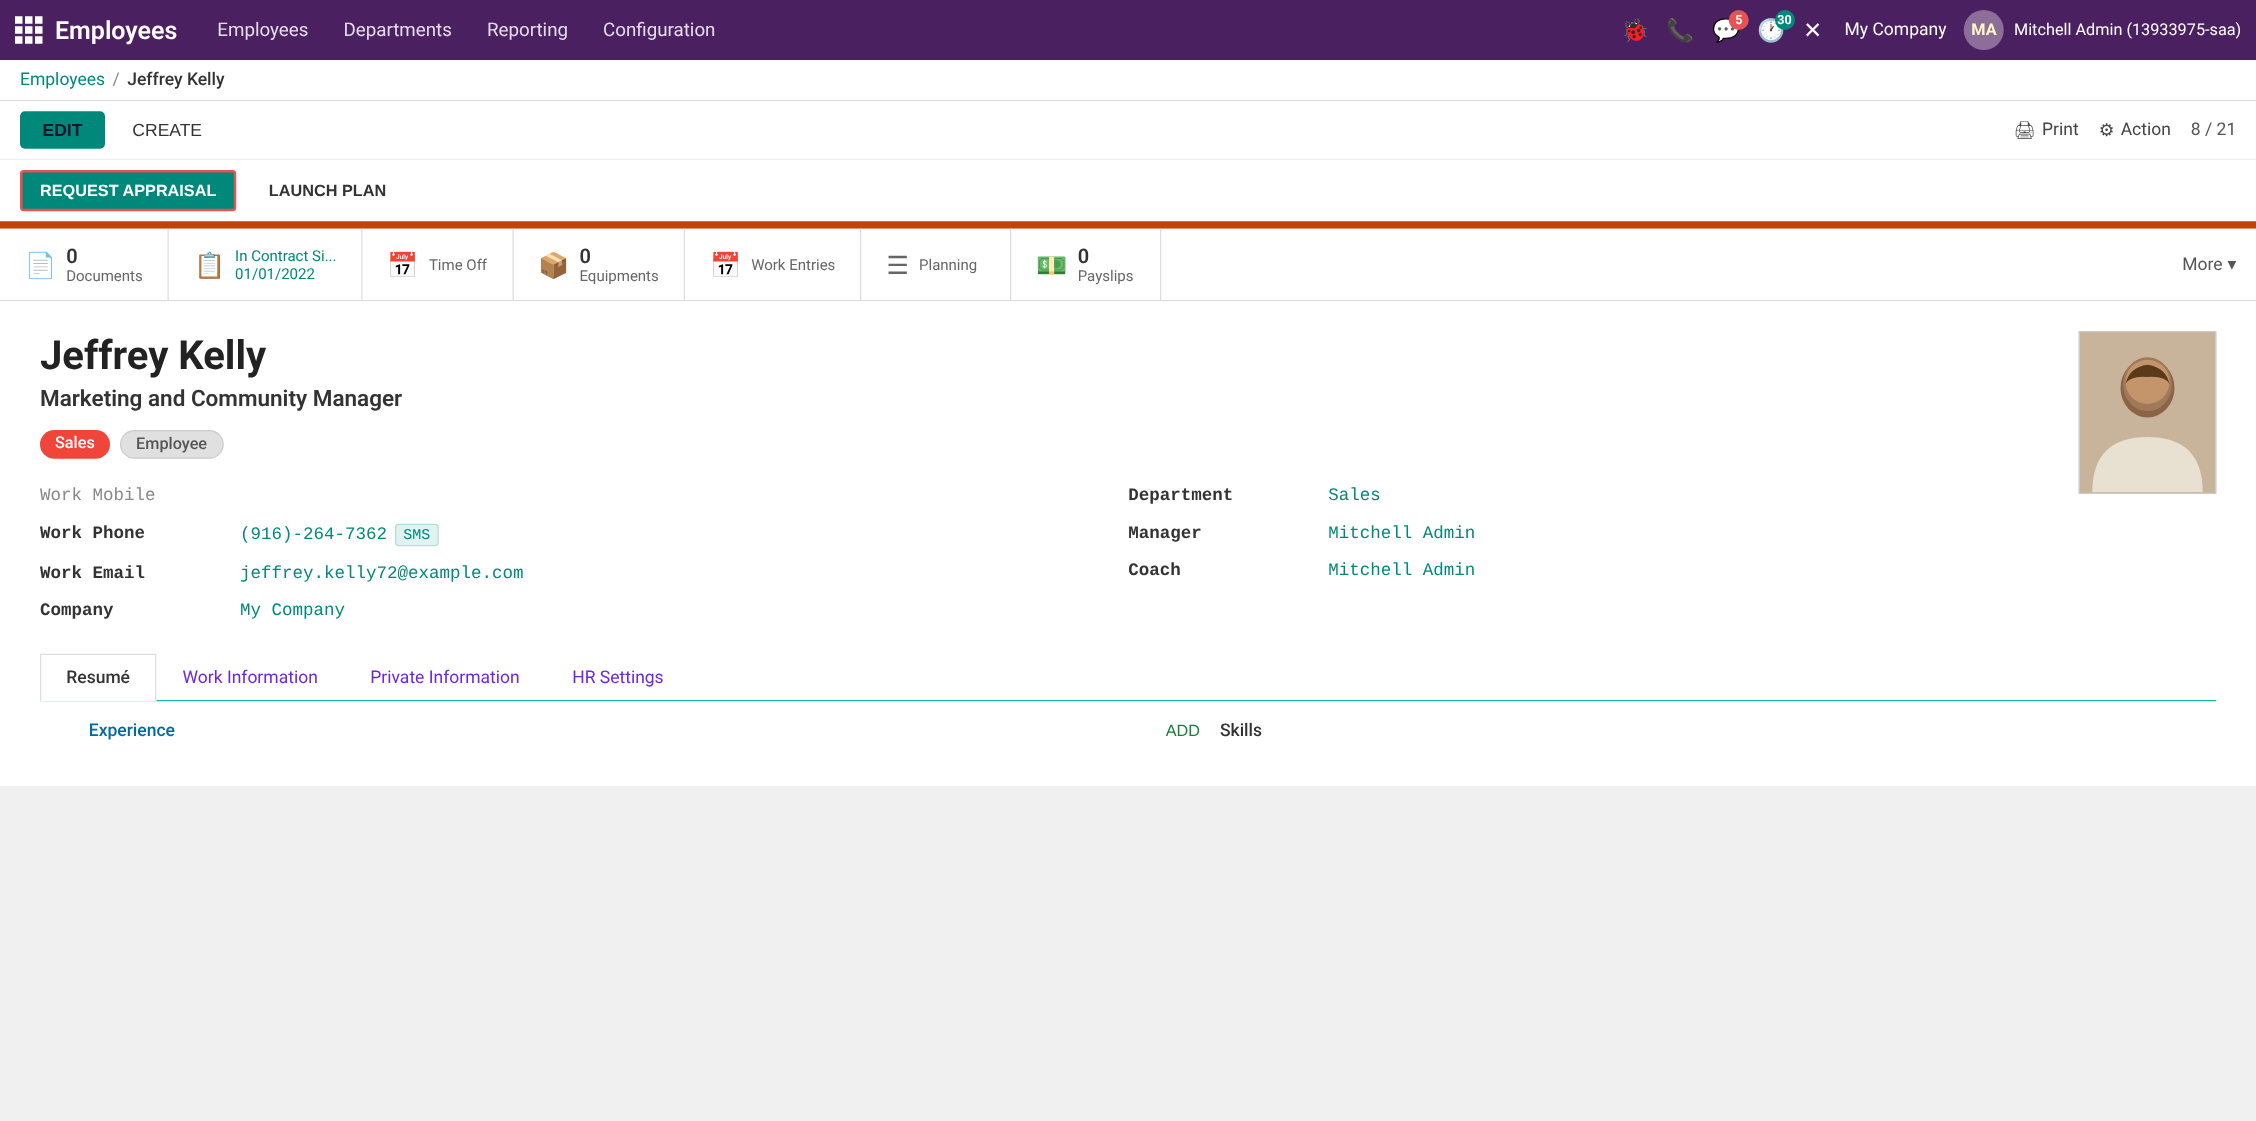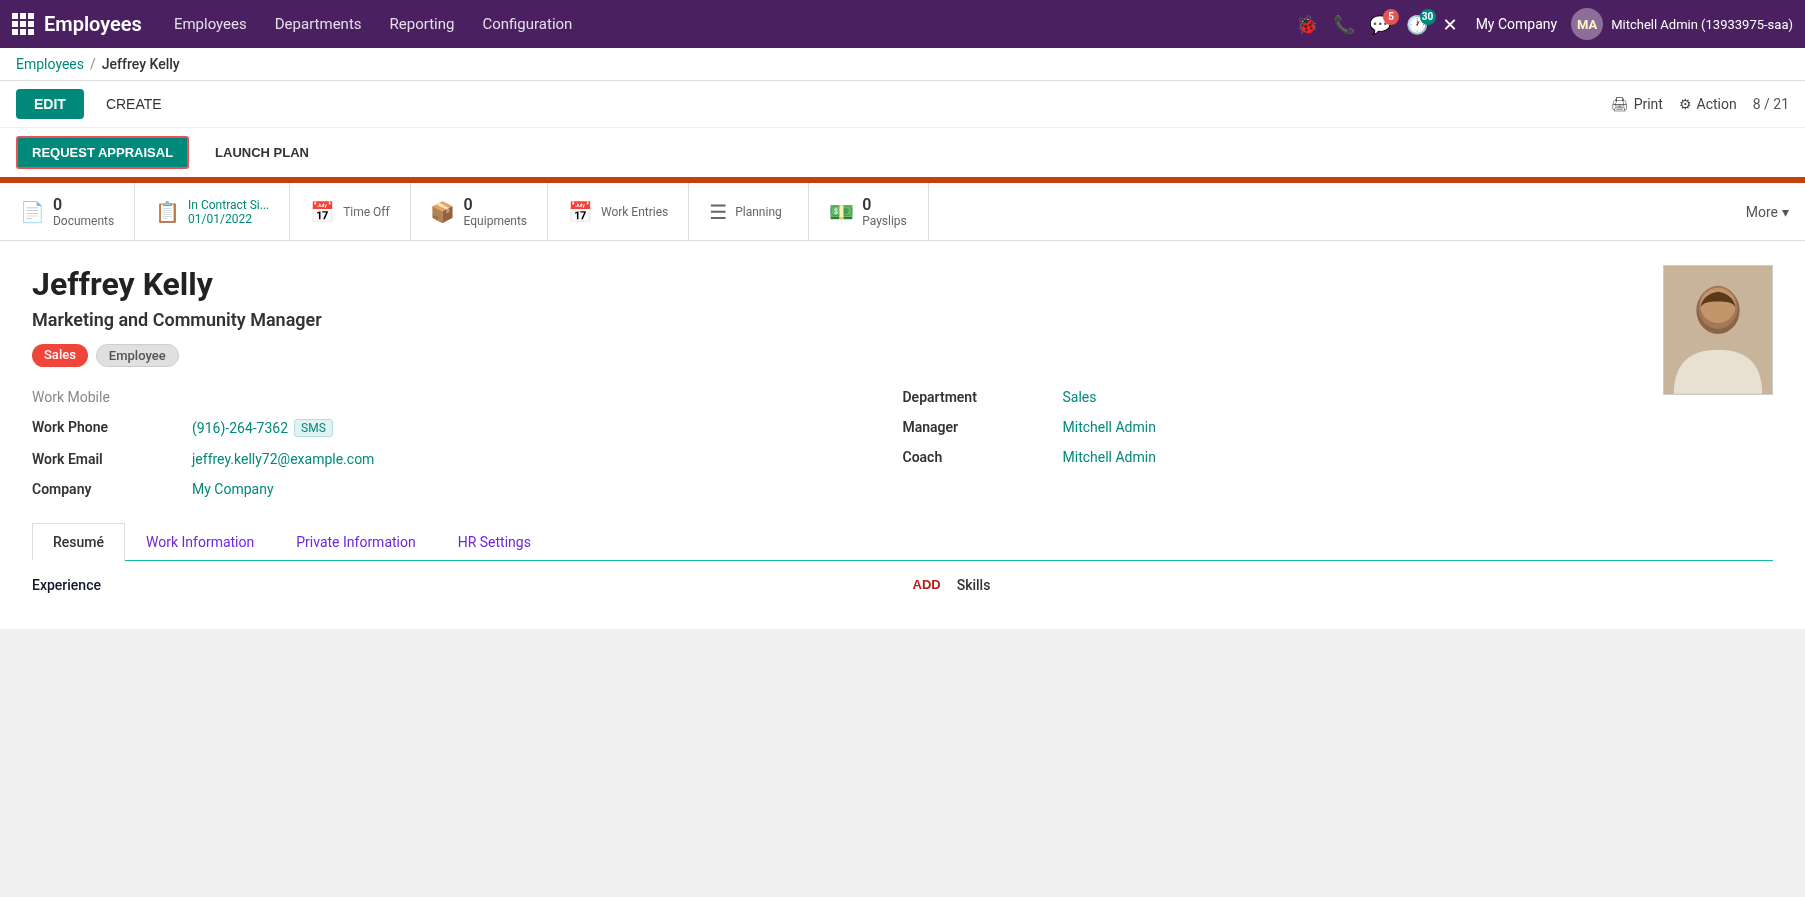--- a/index.html
+++ b/index.html
@@ -117,21 +117,21 @@
     .action-bar {
       background: white;
       padding: 8px 16px;
       display: flex;
       align-items: center;
       gap: 8px;
       border-bottom: 1px solid #eee;
     }
     .btn-edit {
       background: #00897b;
-      color: #ffffff;
+      color: #0f172a;
       border: none;
       padding: 7px 18px;
       border-radius: 4px;
       font-size: 14px;
       font-weight: 600;
       cursor: pointer;
     }
     .btn-create {
       background: white;
       color: #333;
@@ -267,20 +267,21 @@
       font-weight: 500;
     }
     .tag-sales { background: #f0453a; color: white; }
     .tag-employee { background: #e0e0e0; color: #555; border: 1px solid #ccc; }
 
     .info-grid {
       display: grid;
       grid-template-columns: 1fr 1fr;
       gap: 0;
       margin-bottom: 24px;
+      font-family: Liberation Mono, monospace;
     }
     .info-left, .info-right {
       display: grid;
       grid-template-columns: 160px 1fr;
       row-gap: 10px;
       align-content: start;
     }
     .info-label {
       color: #888;
       font-size: 14px;
@@ -363,30 +364,32 @@
 
     .section-header {
       display: flex;
       align-items: center;
       justify-content: space-between;
       margin-bottom: 12px;
     }
     .section-title {
       font-size: 14px;
       font-weight: 500;
-      color: #0f172a;
+      color: #0369a1;
+      margin-left: 39px;
     }
     .btn-add {
       background: none;
       border: none;
-      color: #b91c1c;
-      font-weight: 700;
+      color: #15803d;
+      font-weight: 400;
       font-size: 13px;
       cursor: pointer;
       text-transform: uppercase;
+      margin-left: 20px;
     }
     .skills-title {
       font-size: 14px;
       font-weight: 500;
       color: #333;
     }
 
     .bottom-section {
       display: grid;
       grid-template-columns: 1fr 1fr;

